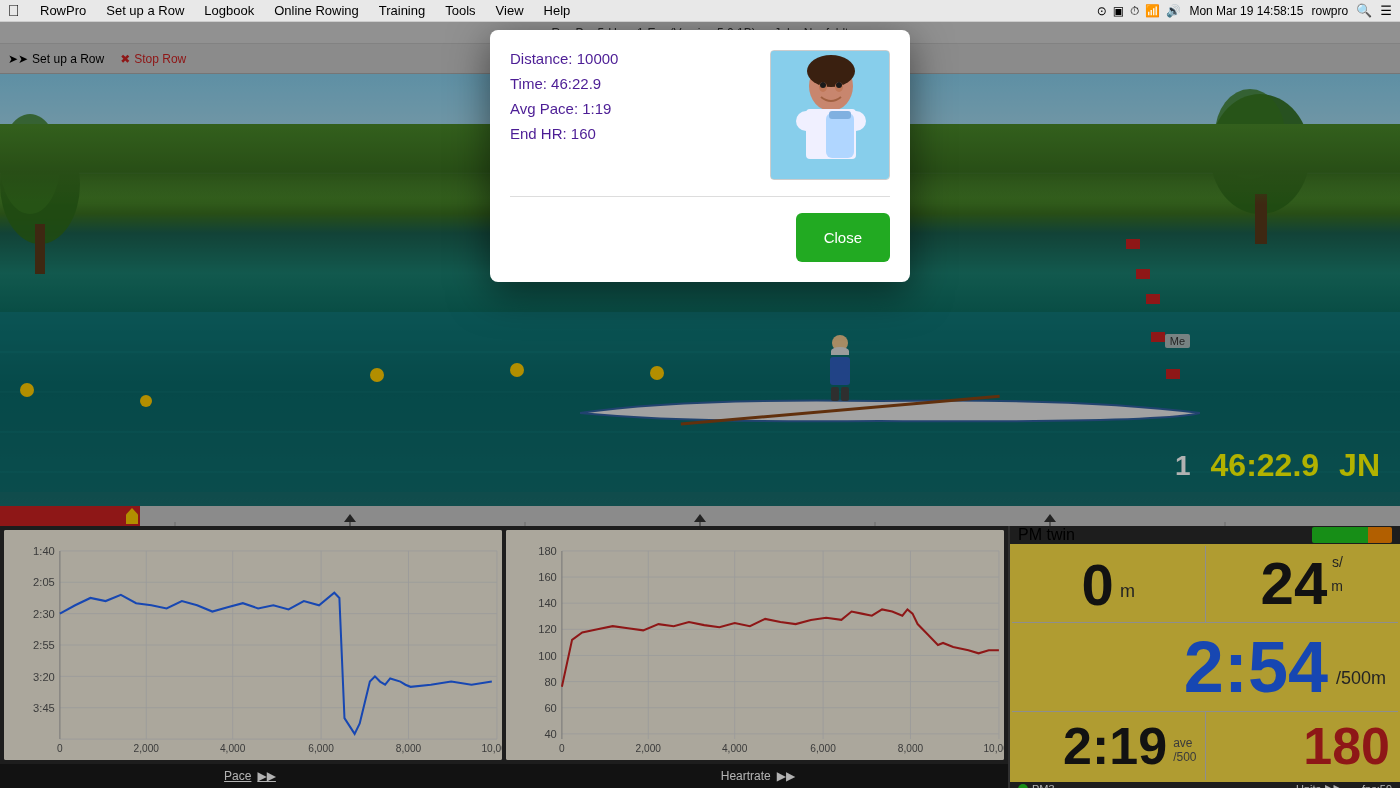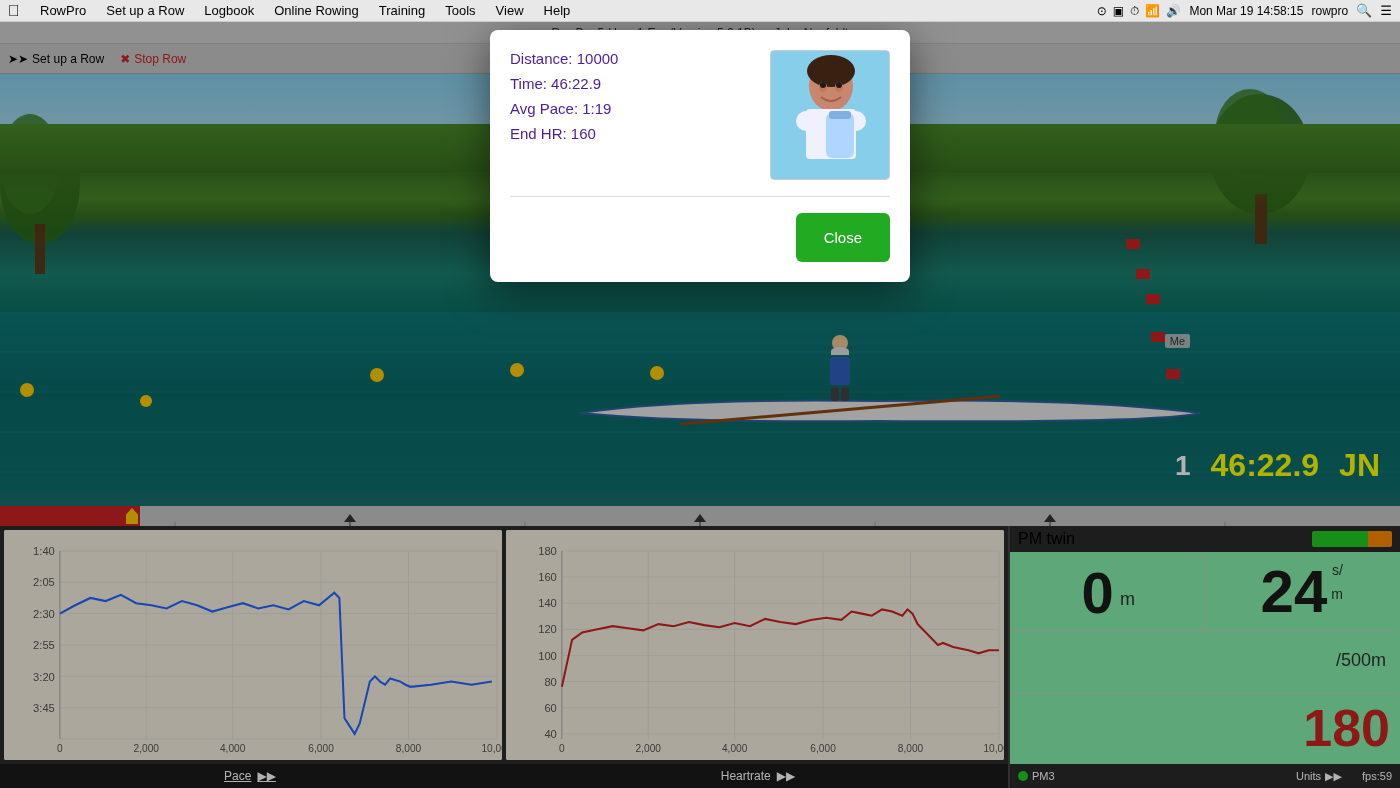--- a/index.html
+++ b/index.html
@@ -252,21 +252,21 @@
       align-items: center;
       justify-content: center;
       color: white;
       font-size: 12px;
       gap: 8px;
     }
 
     
     .pm-panel {
       width: 390px;
-      background: #86efac;
+      background: #fde047;
       display: flex;
       flex-direction: column;
     }
     .pm-header {
       height: 26px;
       background: #2a2a2a;
       display: flex;
       align-items: center;
       padding: 0 8px;
       justify-content: space-between;
@@ -779,25 +779,33 @@
           <span class="pm-value" style="font-size:60px;">24</span>
           <div style="display:flex;flex-direction:column;justify-content:flex-end;margin-bottom:12px;">
             <span class="pm-unit" style="font-size:14px;color:#333;">s/</span>
             <span class="pm-unit" style="font-size:14px;color:#333;">m</span>
           </div>
         </div>
       </div>
 
       <div class="pm-row" style="flex:1.5;">
         <div class="pm-cell" style="width:100%;border-right:none;flex-direction:row;align-items:flex-end;justify-content:flex-end;gap:8px;padding:8px 12px;">
+          <span class="pm-value-blue" style="font-size:72px;">2:54</span>
           <span class="pm-unit-right" style="font-size:18px;margin-bottom:14px;color:#333;">/500m</span>
         </div>
       </div>
 
       <div class="pm-row" style="border-bottom:none;">
+        <div class="pm-cell" style="flex-direction:row;align-items:flex-end;justify-content:flex-end;gap:6px;padding:8px;">
+          <span class="pm-value-large" style="font-size:52px;">2:19</span>
+          <div style="display:flex;flex-direction:column;justify-content:flex-end;margin-bottom:8px;">
+            <span style="font-size:12px;color:#555;">ave</span>
+            <span style="font-size:12px;color:#555;">/500</span>
+          </div>
+        </div>
         <div class="pm-cell" style="flex-direction:row;align-items:flex-end;justify-content:flex-end;gap:4px;padding:8px;">
           <span class="pm-value-red" style="font-size:52px;">180</span>
         </div>
       </div>
     </div>
 
     <div class="pm-footer">
       <div class="pm-footer-dot"></div>
       <span>PM3</span>
       <span style="margin-left:auto;display:flex;align-items:center;gap:4px;">

